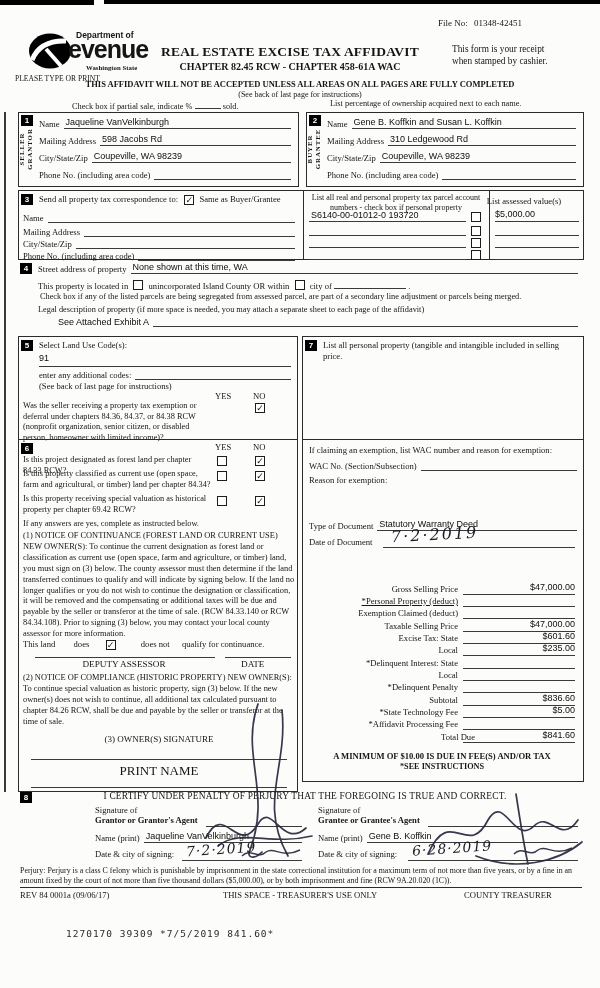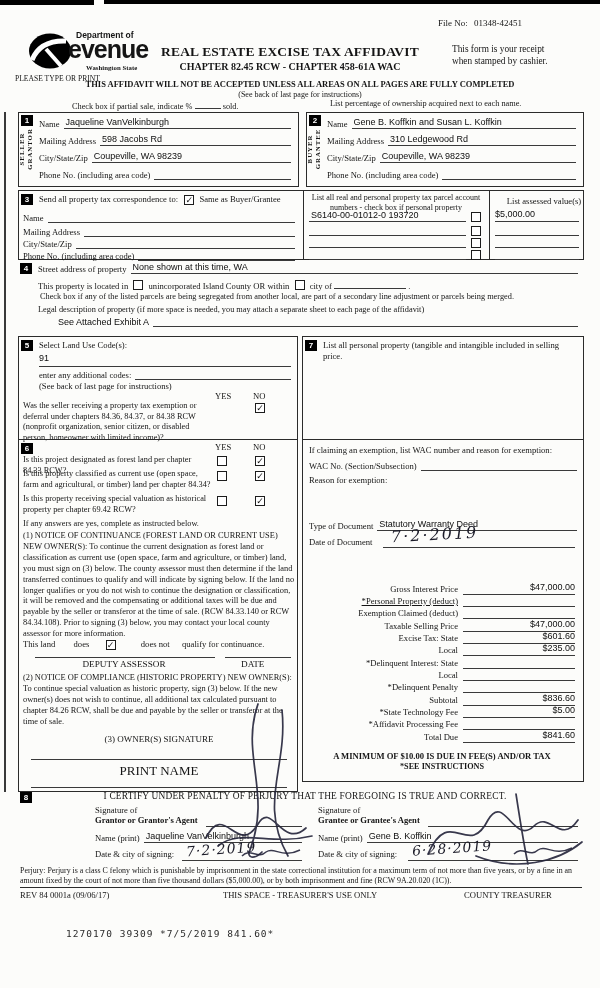--- a/index.html
+++ b/index.html
@@ -160,42 +160,42 @@
       <span class="cb" style="margin-left:5px;"></span>
     </div>
     <div class="a frow" style="left:290px;top:45px;width:172px;">
       <span class="ul" style="flex:1;margin-left:0;height:11px;"></span>
       <span class="cb" style="margin-left:5px;"></span>
     </div>
     <div class="a frow" style="left:290px;top:57px;width:172px;">
       <span class="ul" style="flex:1;margin-left:0;height:11px;"></span>
       <span class="cb" style="margin-left:5px;"></span>
     </div>
-    <div class="a c f85" style="left:480px;top:5px;width:90px;">List assessed value(s)</div>
+    <div class="a c f85" style="left:460px;top:5px;width:90px;">List assessed value(s)</div>
     <div class="a ul val" style="left:476px;top:18px;width:84px;height:12px;">$5,000.00</div>
     <div class="a ul" style="left:476px;top:33px;width:84px;height:11px;"></div>
     <div class="a ul" style="left:476px;top:45px;width:84px;height:11px;"></div>
     <div class="a ul" style="left:476px;top:57px;width:84px;height:11px;"></div>
   </div>
 
   <div class="a badge" style="left:20px;top:263px;">4</div>
   <div class="a frow f85" style="left:38px;top:262px;width:540px;">
     <span class="lbl">Street address of property</span>
     <span class="ul val">None shown at this time, WA</span>
   </div>
   <div class="a nw f85" style="left:38px;top:279px;">
     <span>This property is located in</span>
     <span class="cb" style="margin:0 3px;"></span>
     <span>unincorporated Island County OR within</span>
     <span class="cb" style="margin:0 3px;"></span>
     <span>city of</span>
     <span class="ul" style="display:inline-block;width:72px;height:9px;"></span>
     <span>.</span>
   </div>
-  <div class="a f8" style="left:40px;top:292px;width:540px;">Check box if any of the listed parcels are being segregated from another local, are part of a secondary line adjustment or parcels being merged.</div>
+  <div class="a f8" style="left:40px;top:292px;width:540px;">Check box if any of the listed parcels are being segregated from assessed parcel, are part of a secondary line adjustment or parcels being merged.</div>
   <div class="a f8" style="left:38px;top:305px;width:540px;">Legal description of property (if more space is needed, you may attach a separate sheet to each page of the affidavit)</div>
   <div class="a frow" style="left:58px;top:314px;width:520px;">
     <span class="val" style="white-space:nowrap;">See Attached Exhibit A</span>
     <span class="ul" style="flex:1;height:12px;"></span>
   </div>
 
   <div class="a box" style="left:18px;top:336px;width:278px;height:454px;">
     <div class="a badge" style="left:2px;top:3px;">5</div>
     <div class="a f85" style="left:20px;top:3px;">Select Land Use Code(s):</div>
     <div class="a ul val" style="left:20px;top:16px;width:252px;height:13px;">91</div>
@@ -267,21 +267,21 @@
     <div class="a f85" style="left:6px;top:138px;">Reason for exemption:</div>
 
     <div class="a frow f85" style="left:6px;top:182px;width:268px;">
       <span class="lbl">Type of Document</span>
       <span class="ul val">Statutory Warranty Deed</span>
     </div>
     <div class="a f85" style="left:6px;top:200px;">Date of Document</div>
     <div class="a hand" style="left:88px;top:188px;font-size:16px;transform:rotate(-3deg);letter-spacing:2px;">7·2·2019</div>
     <div class="a ul" style="left:80px;top:200px;width:192px;height:10px;"></div>
 
-    <div class="a r f85" style="left:0;top:247px;width:155px;">Gross Interest Price</div>
+    <div class="a r f85" style="left:0;top:247px;width:155px;">Gross Selling Price</div>
     <div class="a ul r val" style="left:160px;top:245px;width:112px;height:12px;">$47,000.00</div>
     <div class="a r f85" style="left:0;top:259px;width:155px;text-decoration:underline;">*Personal Property (deduct)</div>
     <div class="a ul r val" style="left:160px;top:257px;width:112px;height:12px;"></div>
     <div class="a r f85" style="left:0;top:271px;width:155px;">Exemption Claimed (deduct)</div>
     <div class="a ul r val" style="left:160px;top:269px;width:112px;height:12px;"></div>
     <div class="a r f85" style="left:0;top:284px;width:155px;">Taxable Selling Price</div>
     <div class="a ul r val" style="left:160px;top:282px;width:112px;height:12px;">$47,000.00</div>
     <div class="a r f85" style="left:0;top:296px;width:155px;">Excise Tax:  State</div>
     <div class="a ul r val" style="left:160px;top:294px;width:112px;height:12px;">$601.60</div>
     <div class="a r f85" style="left:0;top:308px;width:155px;">Local</div>
@@ -291,21 +291,21 @@
     <div class="a r f85" style="left:0;top:333px;width:155px;">Local</div>
     <div class="a ul r val" style="left:160px;top:331px;width:112px;height:12px;"></div>
     <div class="a r f85" style="left:0;top:345px;width:155px;">*Delinquent Penalty</div>
     <div class="a ul r val" style="left:160px;top:343px;width:112px;height:12px;"></div>
     <div class="a r f85" style="left:0;top:358px;width:155px;">Subtotal</div>
     <div class="a ul r val" style="left:160px;top:356px;width:112px;height:12px;">$836.60</div>
     <div class="a r f85" style="left:0;top:370px;width:155px;">*State Technology Fee</div>
     <div class="a ul r val" style="left:160px;top:368px;width:112px;height:12px;">$5.00</div>
     <div class="a r f85" style="left:0;top:382px;width:155px;">*Affidavit Processing Fee</div>
     <div class="a ul r val" style="left:160px;top:380px;width:112px;height:12px;"></div>
-    <div class="a r f85" style="left:0;top:395px;width:155px;">Total Due</div>
+    <div class="a r f85" style="left:17px;top:395px;width:155px;">Total Due</div>
     <div class="a ul r val" style="left:160px;top:393px;width:112px;height:12px;">$841.60</div>
 
     <div class="a c b" style="left:6px;top:414px;width:266px;font-size:8.6px;">A MINIMUM OF $10.00 IS DUE IN FEE(S) AND/OR TAX</div>
     <div class="a c b" style="left:6px;top:425px;width:266px;font-size:8.2px;">*SEE INSTRUCTIONS</div>
   </div>
 
   <div class="a badge" style="left:20px;top:792px;">8</div>
   <div class="a c" style="left:70px;top:791px;width:470px;font-size:9.4px;letter-spacing:.2px;">I CERTIFY UNDER PENALTY OF PERJURY THAT THE FOREGOING IS TRUE AND CORRECT.</div>
 
   <div class="a f85" style="left:95px;top:805px;">Signature of</div>

